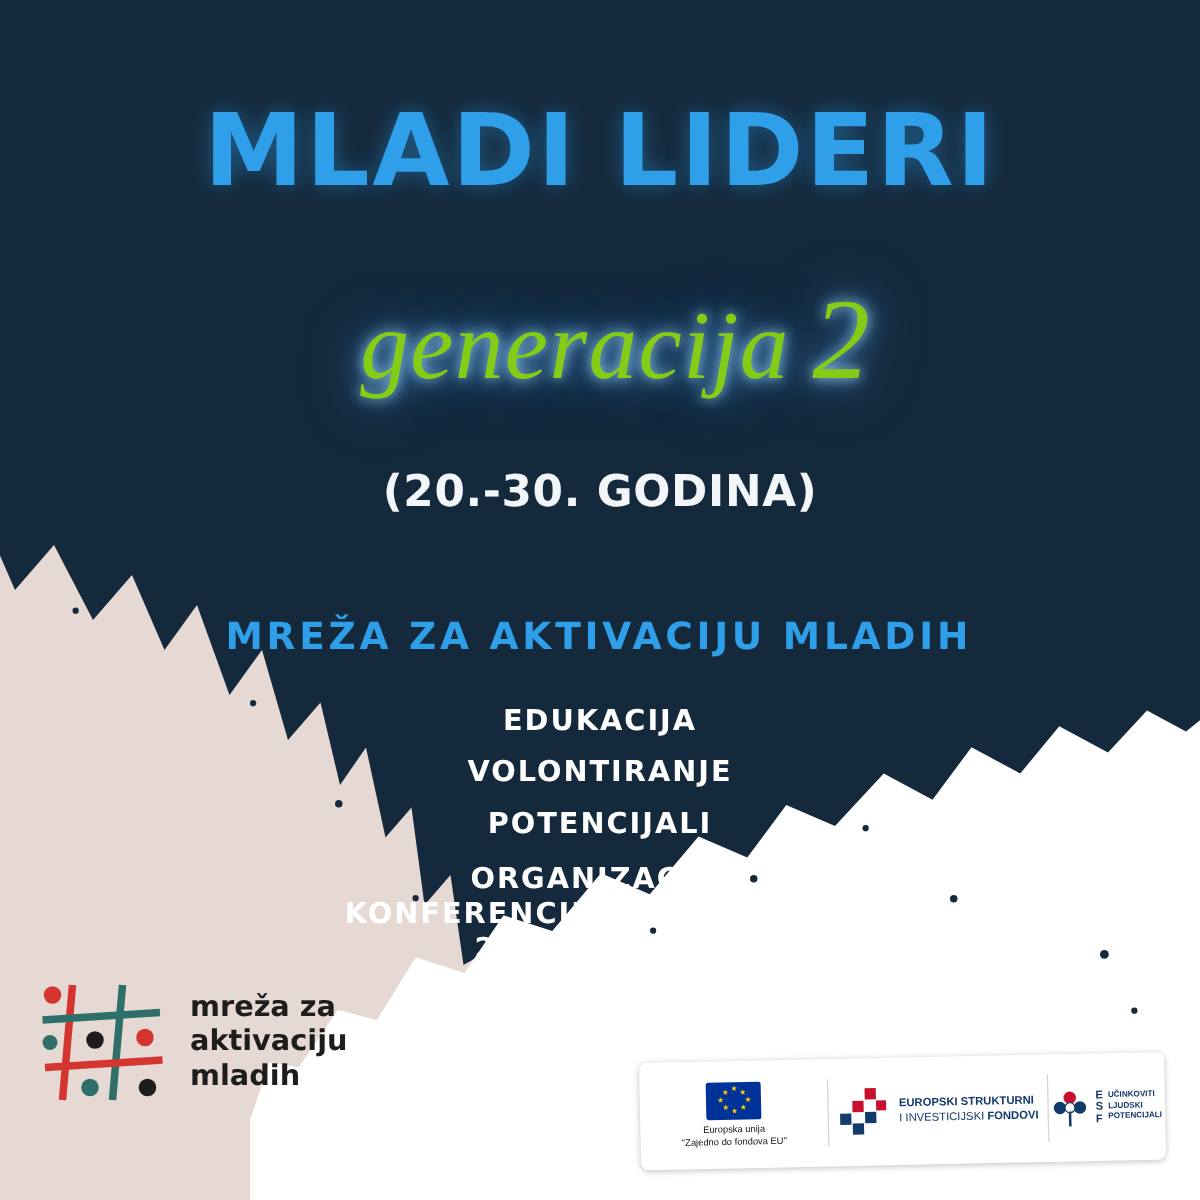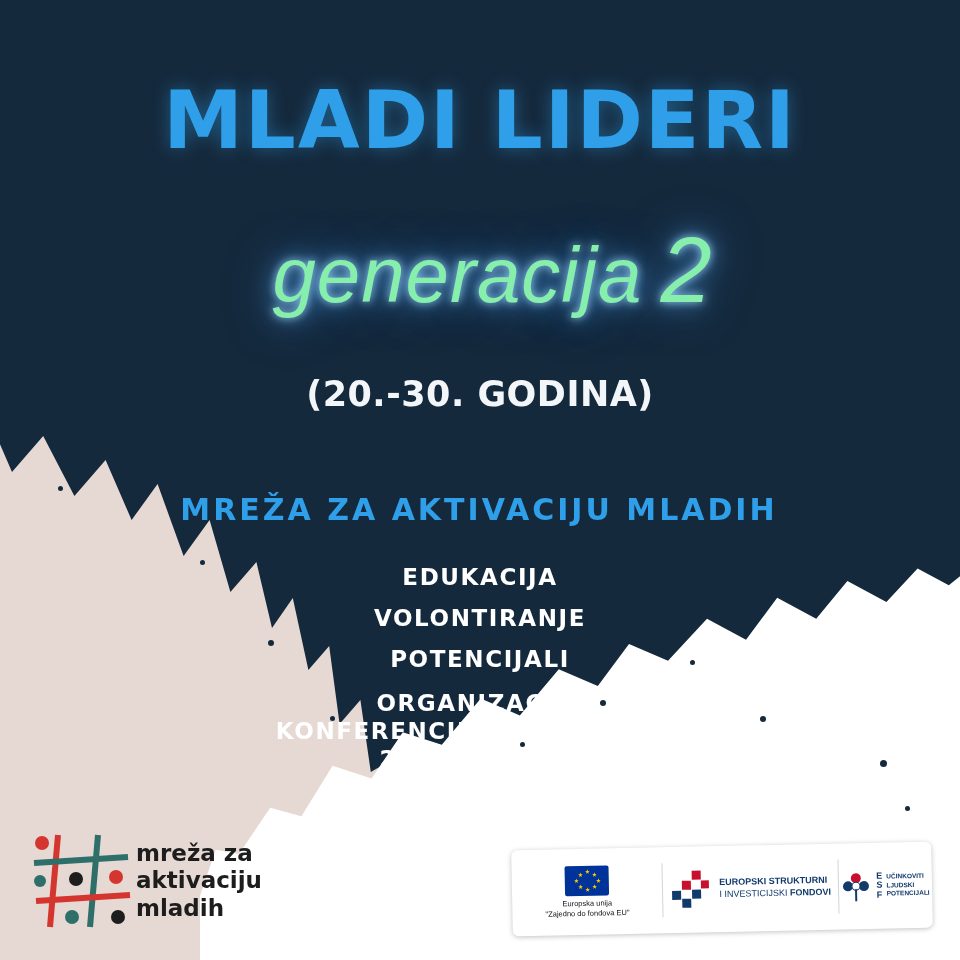--- a/index.html
+++ b/index.html
@@ -92,24 +92,24 @@
     color: #2e9fe8;
     font-family: "DejaVu Sans", sans-serif;
     text-shadow: 0 0 18px rgba(46,159,232,0.45);
   }
 
   .script {
     position: absolute;
     top: 218px;
     left: 0;
     right: 0;
-    font-family: Liberation Sans, sans-serif;
+    font-family: Liberation Serif, serif;
     font-style: italic;
     font-size: 78px;
-    color: #86efac;
+    color: #84cc16;
     letter-spacing: 1px;
     text-shadow: 0 0 10px rgba(160,220,255,0.95), 0 0 26px rgba(90,180,255,0.75),
                  0 0 48px rgba(60,150,255,0.5);
     padding-left: 25px;
   }
   .script .num {
     font-size: 92px;
     margin-left: 18px;
     font-style: italic;
   }
@@ -151,25 +151,26 @@
     line-height: 1.0;
     font-family: "DejaVu Sans", sans-serif;
   }
   .bullets .item { margin-bottom: 18px; }
   .bullets .item.multi { line-height: 1.22; }
 
   
   .logo-wrap {
     position: absolute;
     left: 28px;
-    top: 826px;
+    top: 779px;
     width: 280px;
     height: 110px;
     display: flex;
     align-items: center;
+    gap: 16px;
   }
   .logo-mark { width: 108px; height: 104px; flex: 0 0 auto; }
   .logo-text {
     color: #1d1d1d;
     font-size: 23px;
     font-weight: 700;
     line-height: 1.18;
     text-align: left;
     font-family: "DejaVu Sans", sans-serif;
   }

